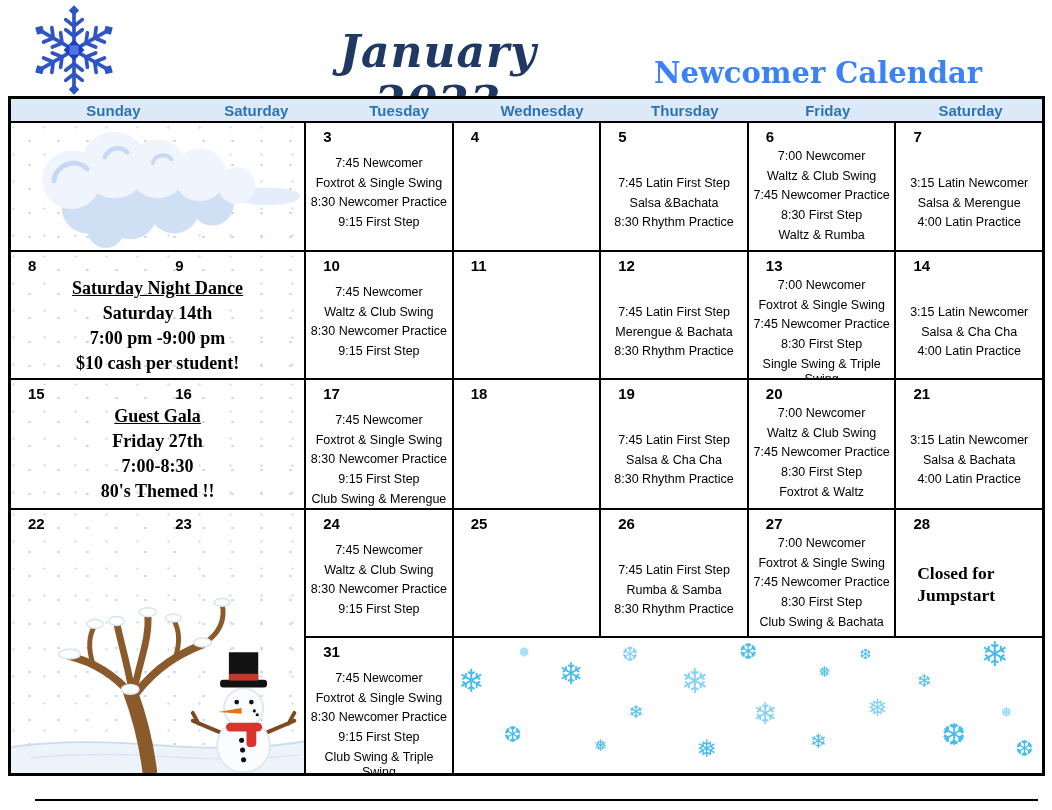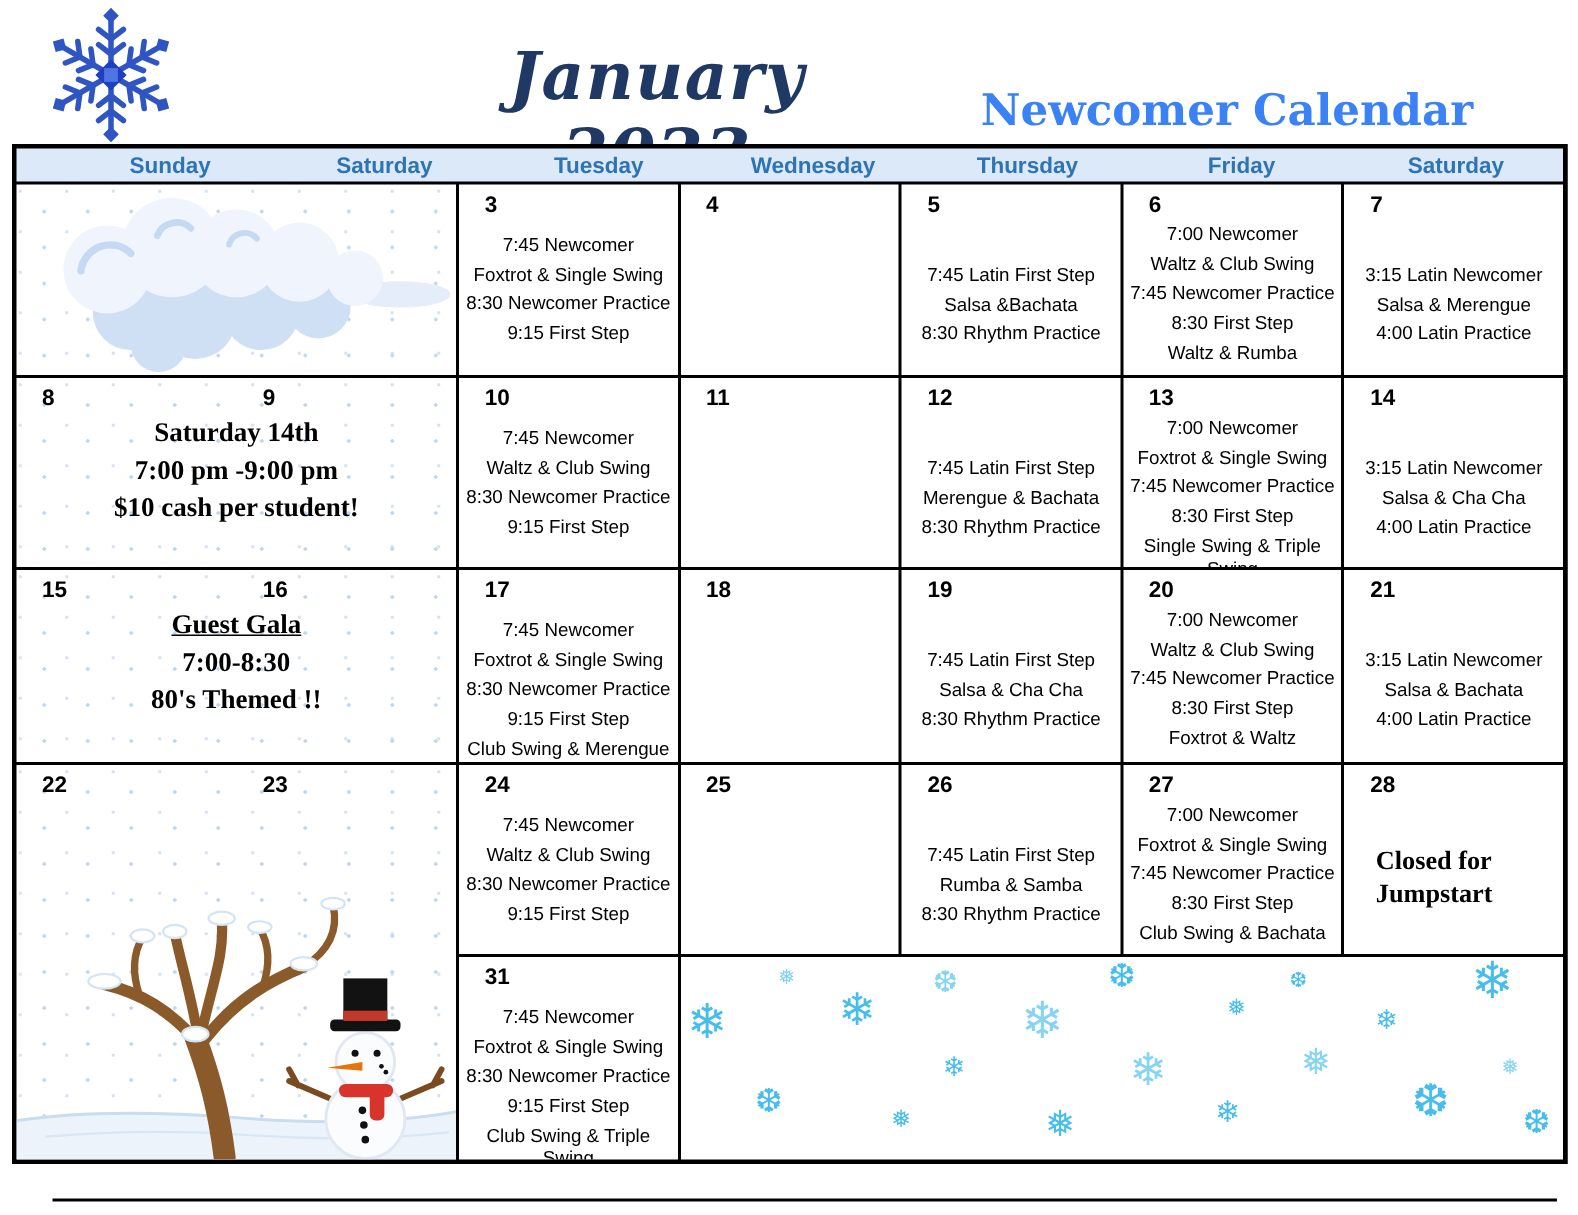--- a/index.html
+++ b/index.html
@@ -172,20 +172,21 @@
         <div class="ln">Salsa &amp; Merengue</div>
         <div class="ln b">4:00 Latin Practice</div>
       </div>
 
       <div class="cell span2 snowbg">
         <div class="daterow">
           <span class="dl">8</span>
           <span class="dr">9</span>
         </div>
         <div class="announce">
+          <div class="t">Saturday Night Dance</div>
           <div>Saturday 14th</div>
           <div>7:00 pm -9:00 pm</div>
           <div>$10 cash per student!</div>
         </div>
       </div>
       <div class="cell">
         <div class="date">10</div>
         <div class="gap-sm"></div>
         <div class="ln b">7:45 Newcomer</div>
         <div class="ln">Waltz &amp; Club Swing</div>
@@ -219,20 +220,21 @@
         <div class="ln b">4:00 Latin Practice</div>
       </div>
 
       <div class="cell span2 snowbg">
         <div class="daterow">
           <span class="dl">15</span>
           <span class="dr">16</span>
         </div>
         <div class="announce">
           <div class="t">Guest Gala</div>
+          <div>Friday 27th</div>
           <div>7:00-8:30</div>
           <div>80's Themed !!</div>
         </div>
       </div>
       <div class="cell">
         <div class="date">17</div>
         <div class="gap-sm"></div>
         <div class="ln b">7:45 Newcomer</div>
         <div class="ln">Foxtrot &amp; Single Swing</div>
         <div class="ln b">8:30 Newcomer Practice</div>

